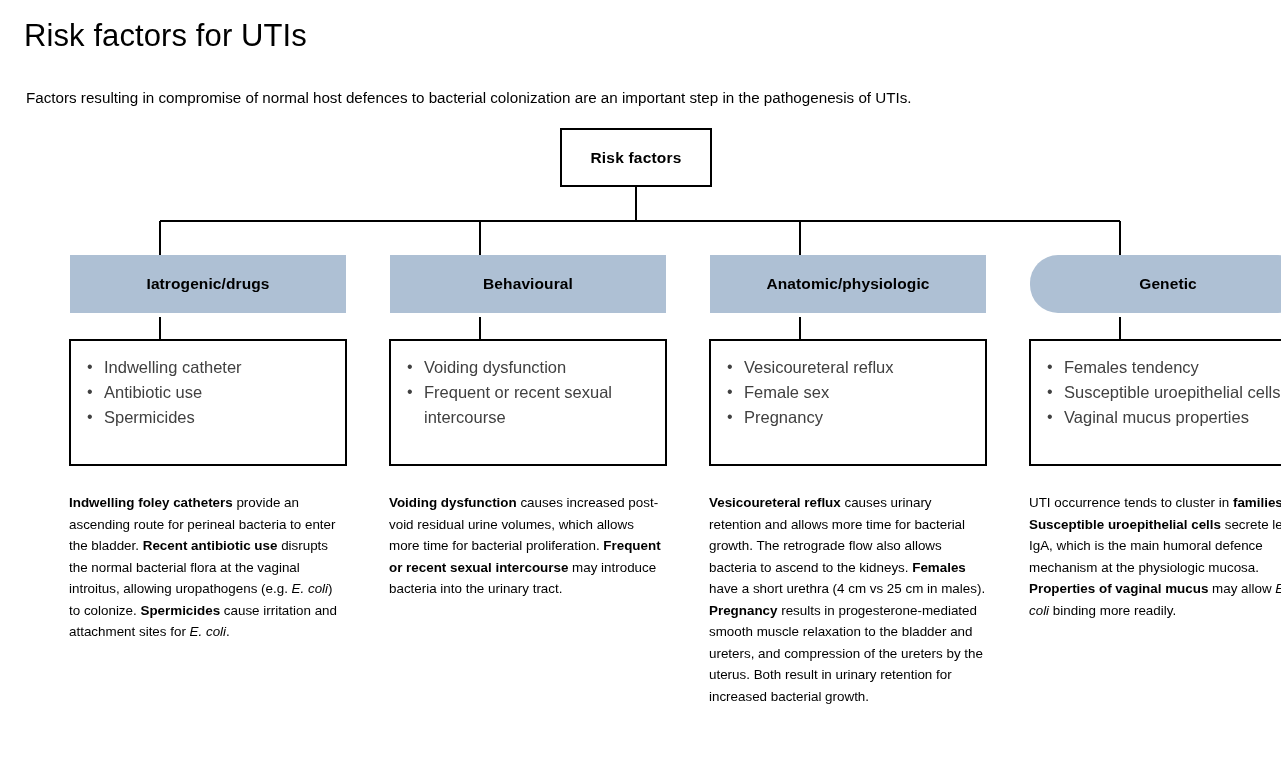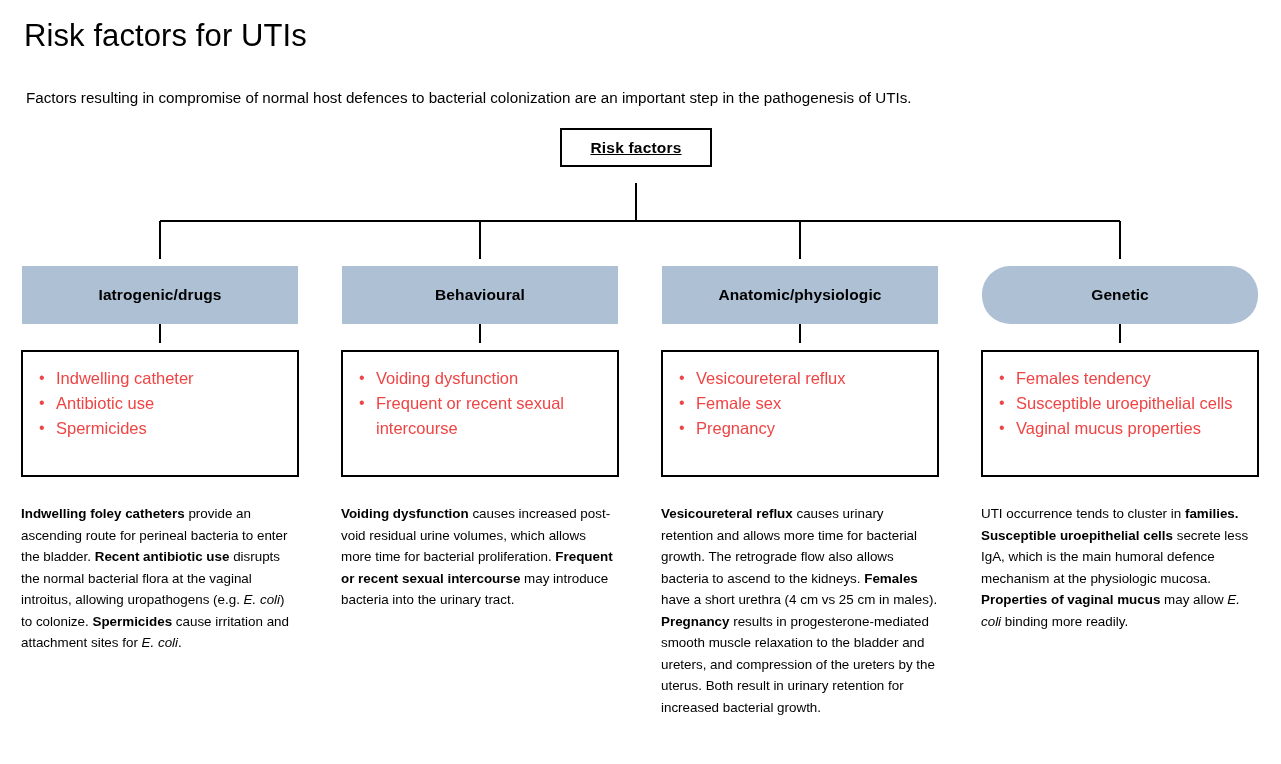--- a/index.html
+++ b/index.html
@@ -51,39 +51,39 @@
     height: 764px;
     pointer-events: none;
   }
 
   
   #root-node {
     position: absolute;
     left: 560px;
     top: 128px;
     width: 152px;
-    height: 39px;
+    height: 59px;
     border: 2px solid #000;
     background: #fff;
     box-sizing: border-box;
     display: flex;
     align-items: center;
     justify-content: center;
-    text-decoration: underline;
   }
   #root-node .root-label {
     font-size: 15.5px;
     font-weight: bold;
     letter-spacing: 0.2px;
   }
 
   
   .column {
     position: absolute;
-    top: 266px;
+    top: 255px;
+    margin-left: 48px;
   }
   .col-header {
     height: 58px;
     background: #aec0d4;
     display: flex;
     align-items: center;
     justify-content: center;
     box-sizing: border-box;
   }
   .col-header-label {
@@ -103,21 +103,21 @@
   .bullet-list {
     margin: 0;
     padding: 0;
     list-style: none;
   }
   .bullet-list li {
     font-size: 16.5px;
     line-height: 25px;
     position: relative;
     padding-left: 17px;
-    color: #ef4444;
+    color: #404040;
   }
   .bullet-list li::before {
     content: "\2022";
     position: absolute;
     left: 0;
     top: -1px;
     font-size: 16px;
   }
   .col-note {
     margin-top: 26px;

